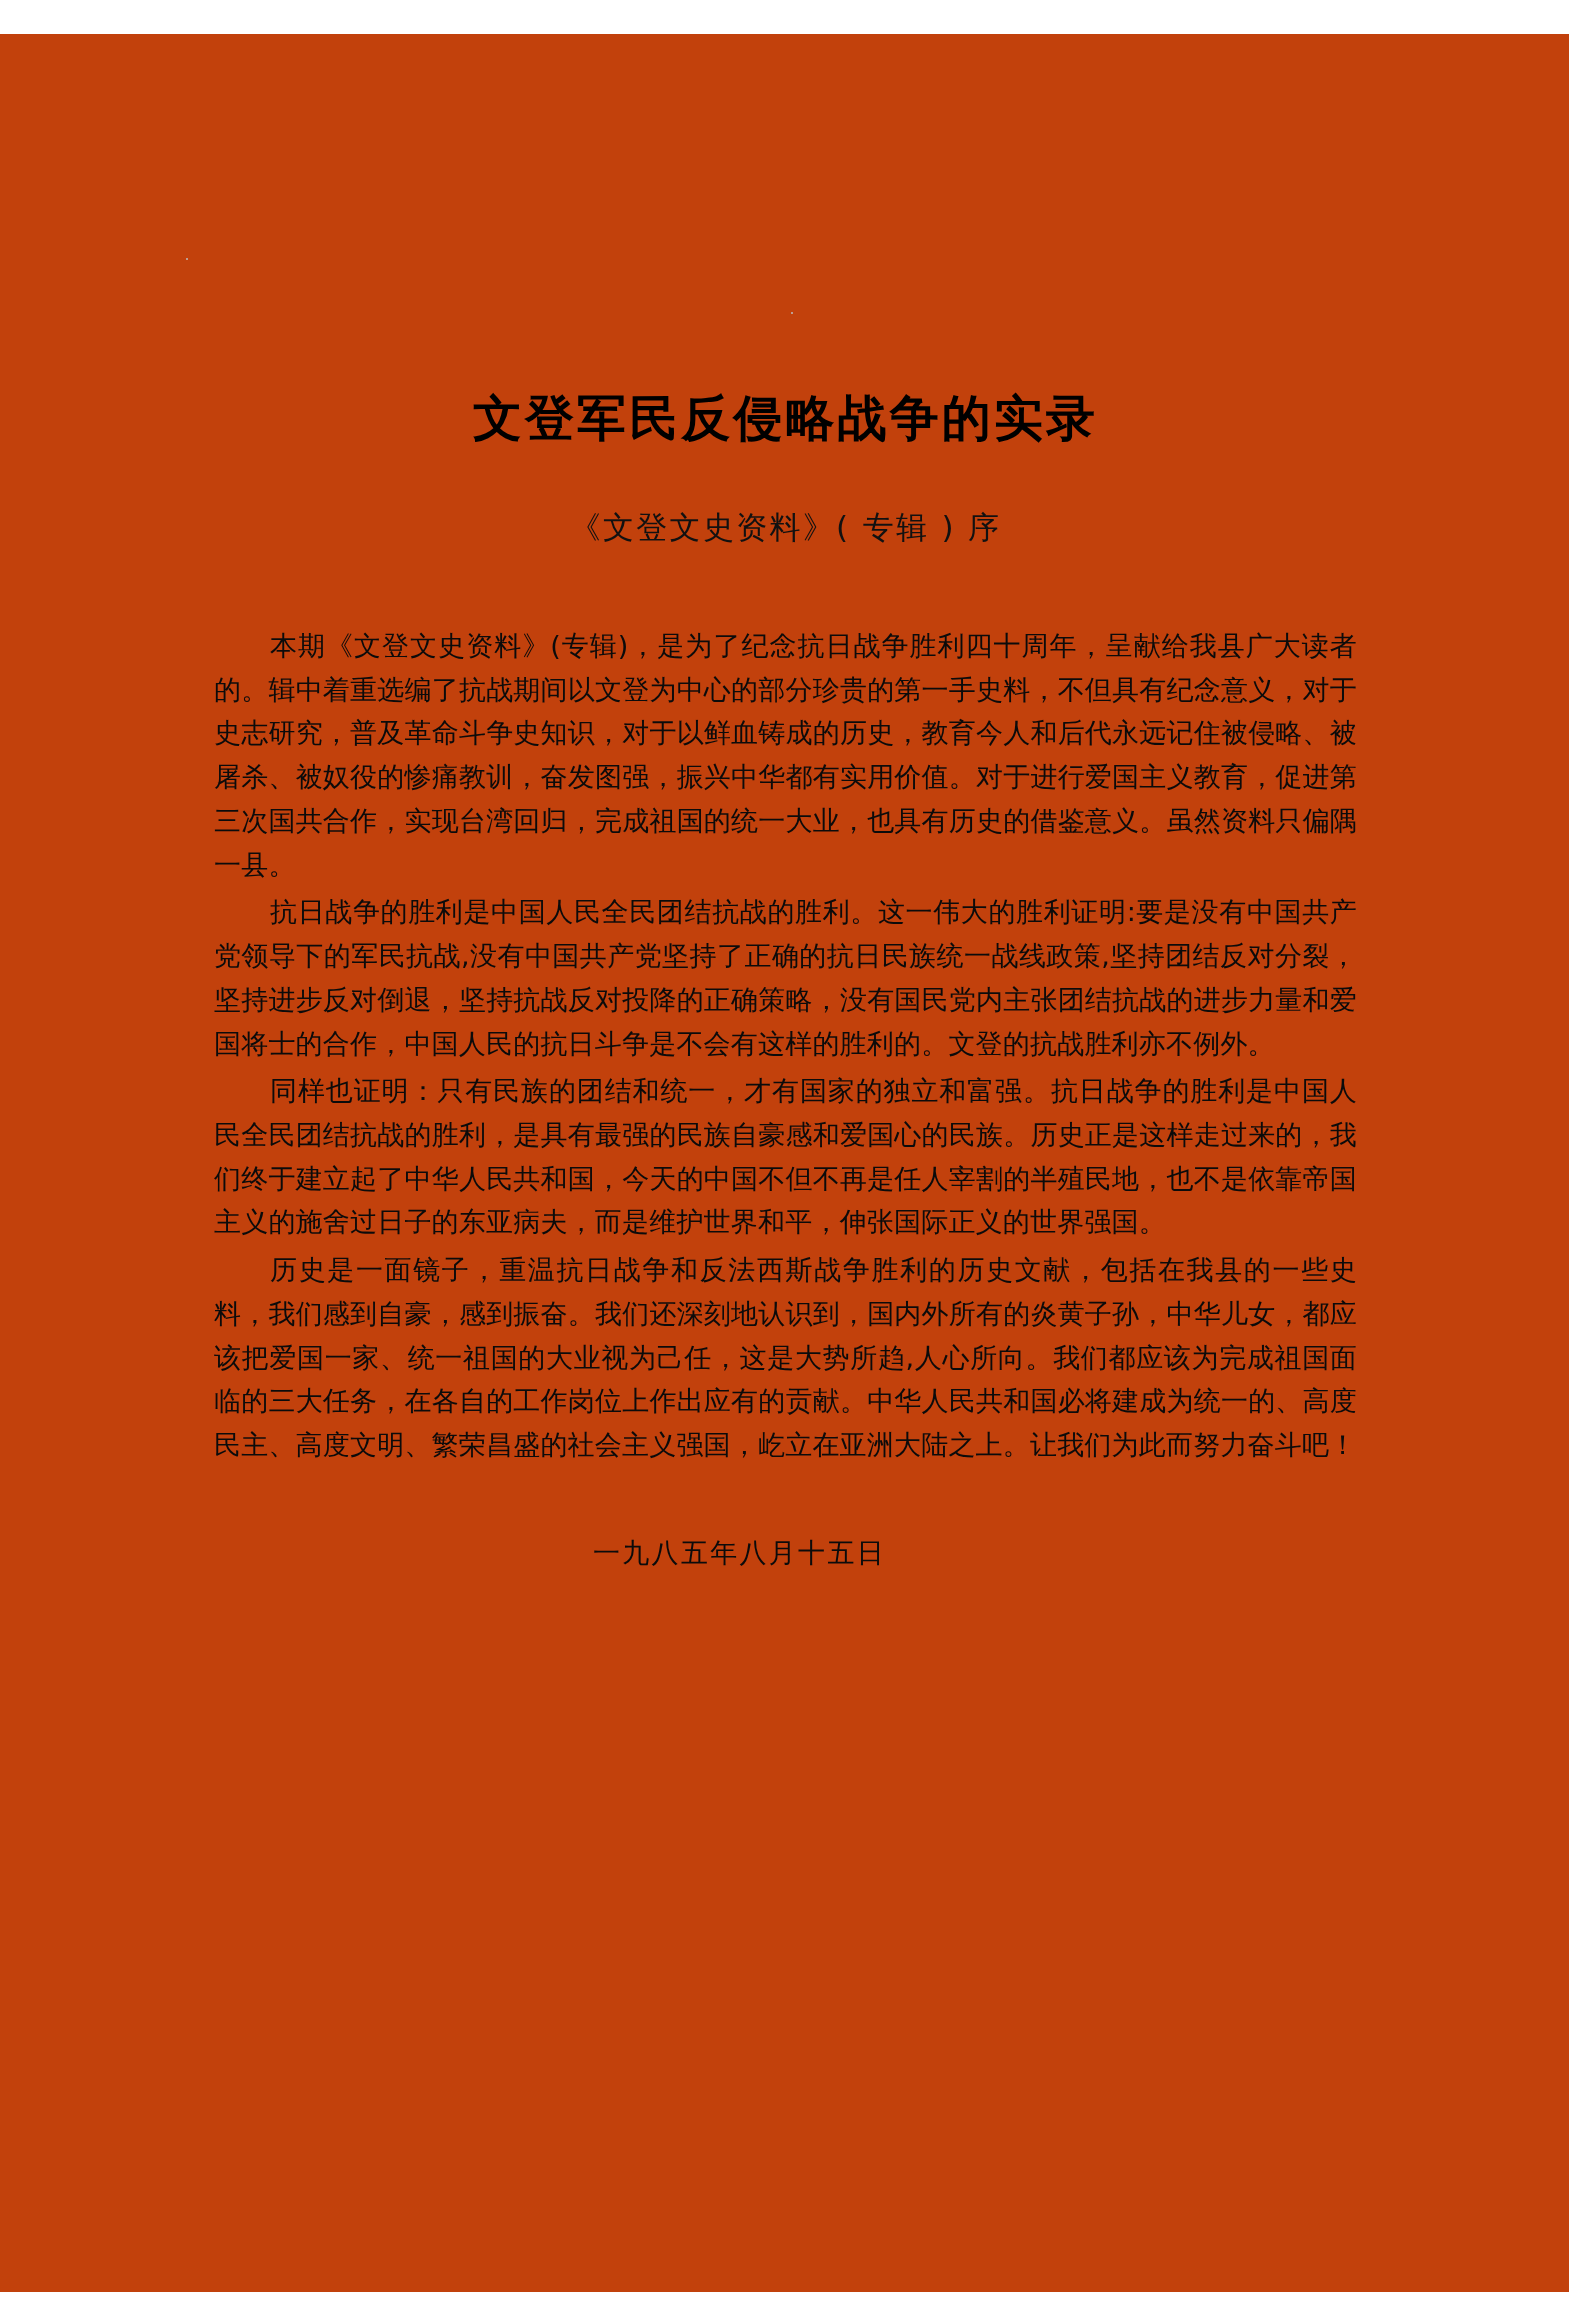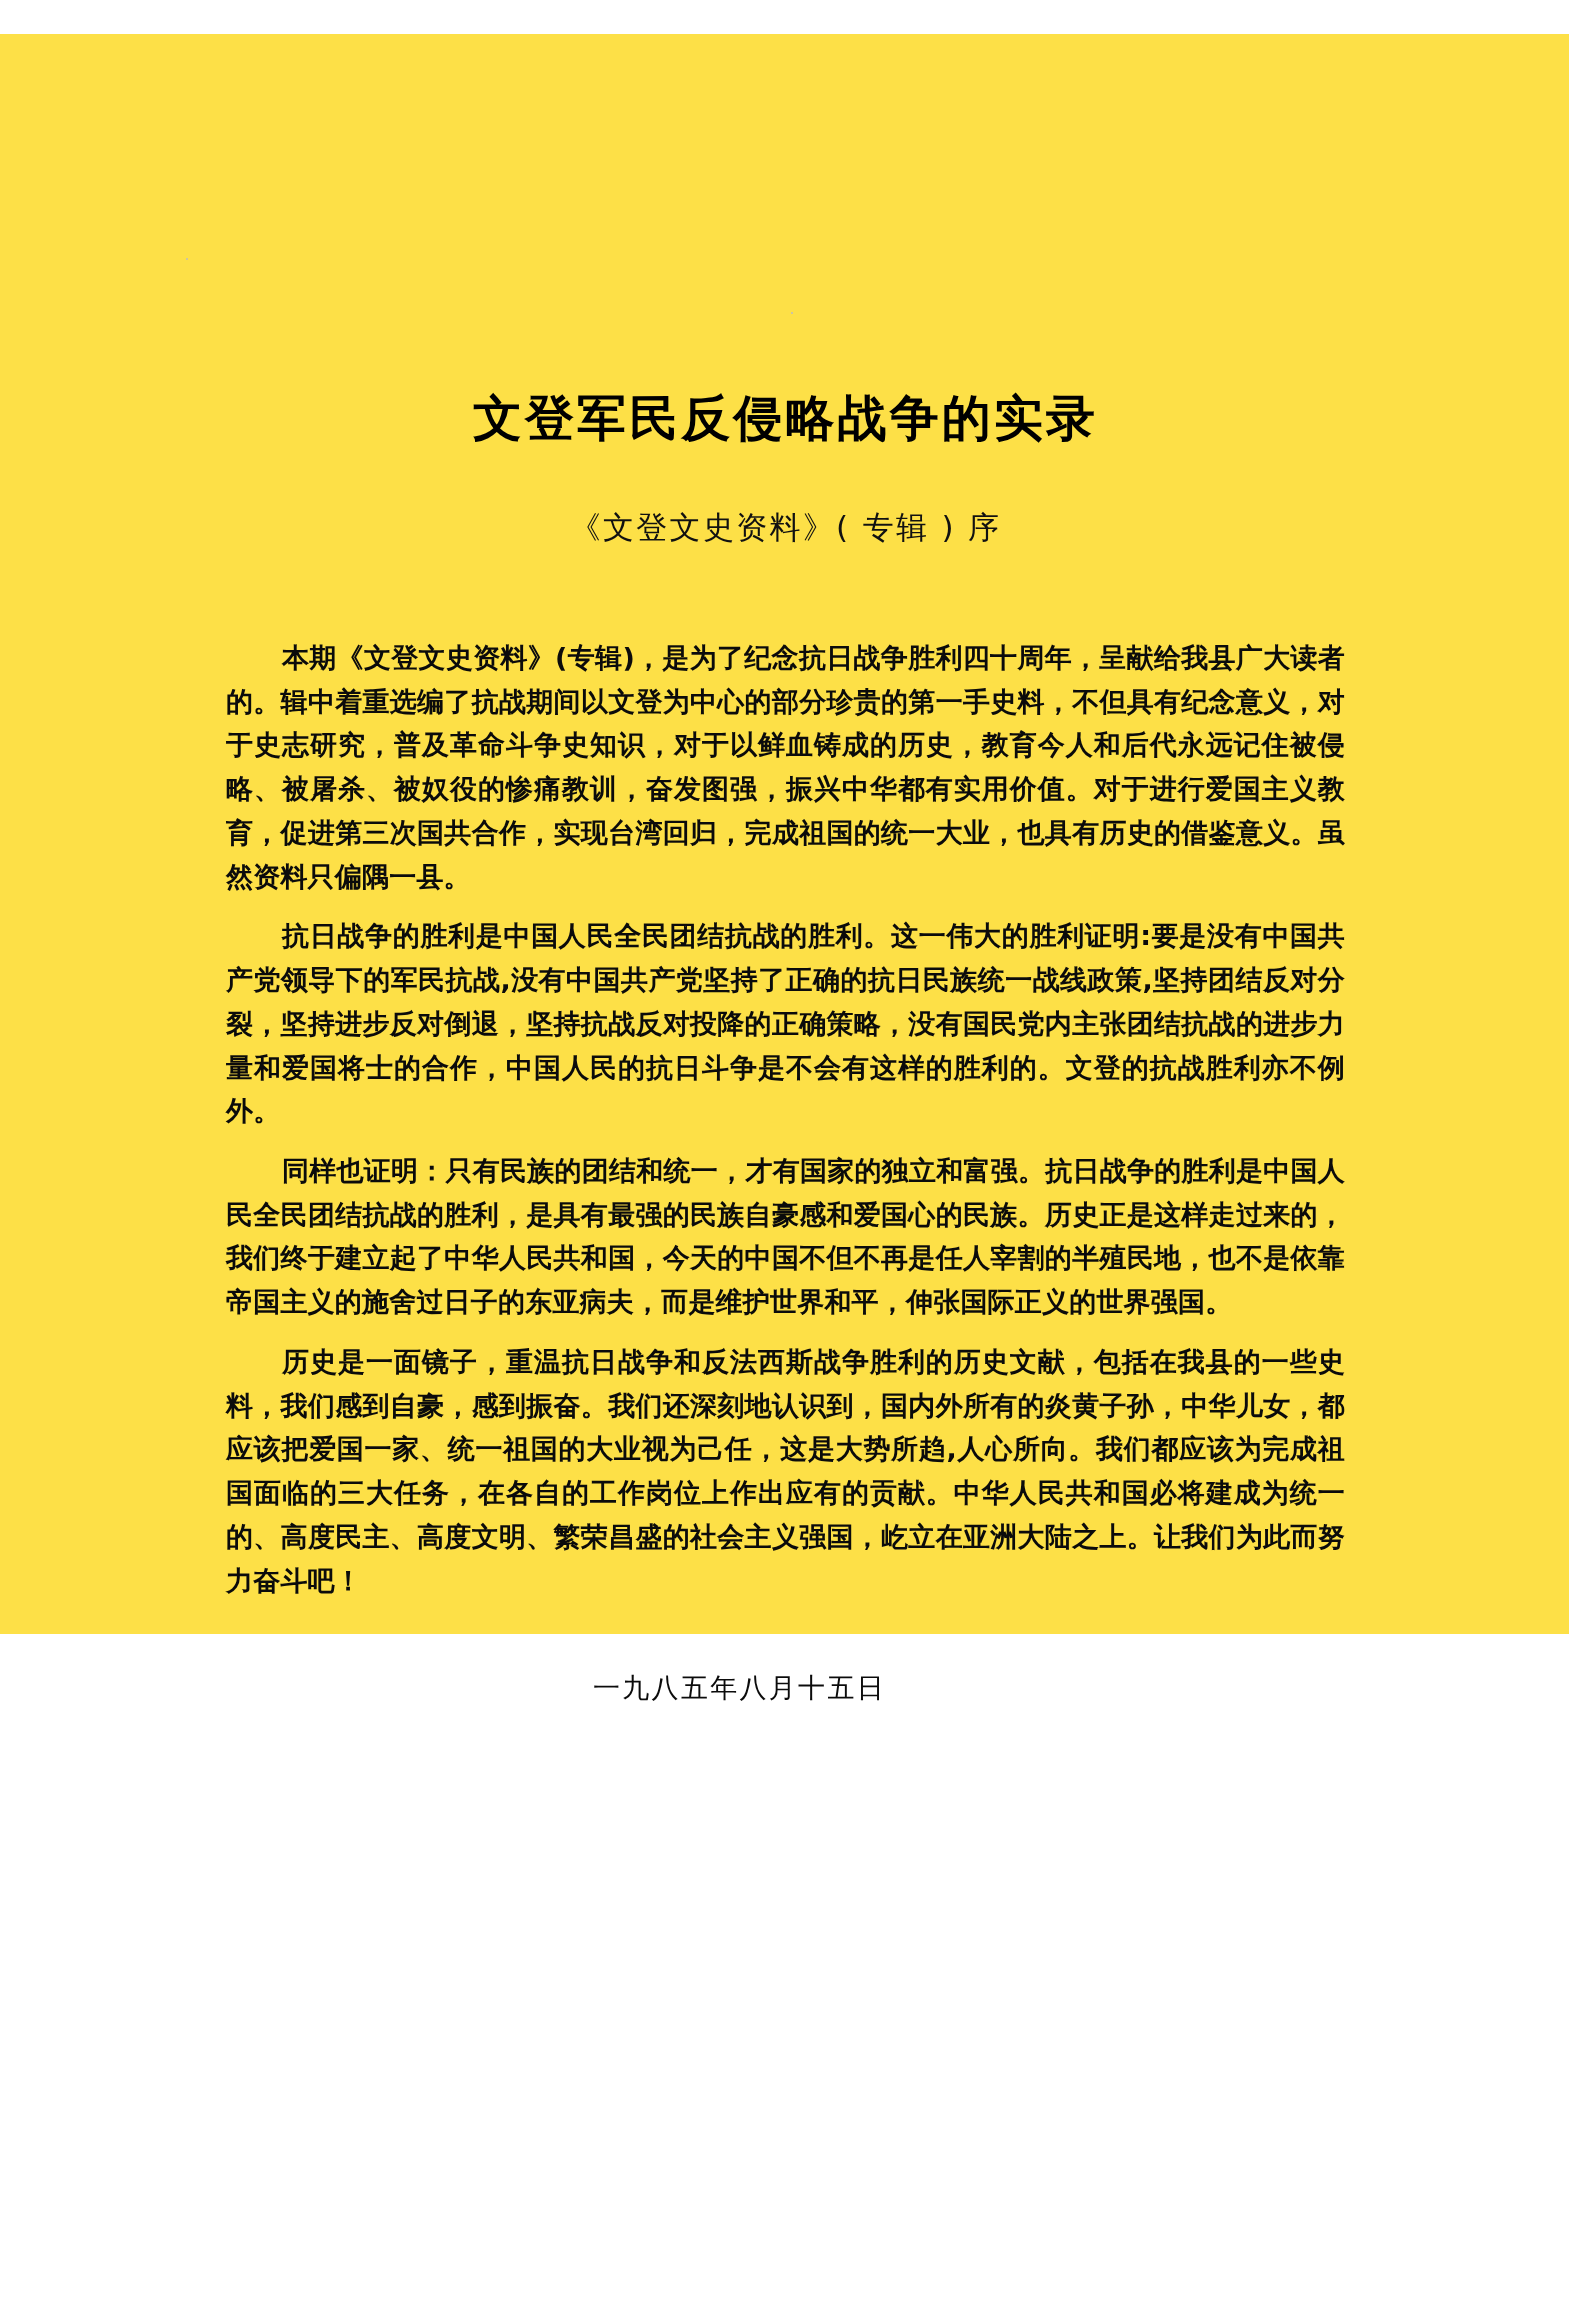--- a/index.html
+++ b/index.html
@@ -13,22 +13,22 @@
     font-family: "DejaVu Serif", "Liberation Serif", serif;
     color: #0d0d0d;
     position: relative;
     overflow: hidden;
   }
   .page {
     position: absolute;
     left: 0;
     top: 0;
     width: 1570px;
-    height: 1634px;
-    background: #fde047;
+    height: 2292px;
+    background: #c2410c;
   }
   .content {
     position: absolute;
     left: 210px;
     top: 0;
     width: 1151px;
   }
   .doc-title {
     margin: 0;
     padding-top: 392px;
@@ -47,31 +47,30 @@
     font-family: "DejaVu Sans", "Liberation Sans", sans-serif;
     font-weight: 400;
     font-size: 31px;
     letter-spacing: 2.3px;
     color: #111;
   }
   .body-text {
     padding-top: 55px;
   }
   .para {
-    margin: 16px;
+    margin: 4px;
     font-family: "DejaVu Sans", "Liberation Sans", sans-serif;
     font-size: 27px;
     line-height: 1.62;
     color: #0b0b0b;
     text-align: justify;
     text-justify: inter-character;
     text-indent: 56px;
     letter-spacing: 0.2px;
     word-break: break-all;
-    font-weight: bold;
   }
   .para + .para {
     margin-top: 1.6px;
   }
   .signature {
     margin: 16px;
     padding-top: 52px;
     padding-right: 92px;
     text-align: center;
     font-family: "DejaVu Sans", "Liberation Sans", sans-serif;

